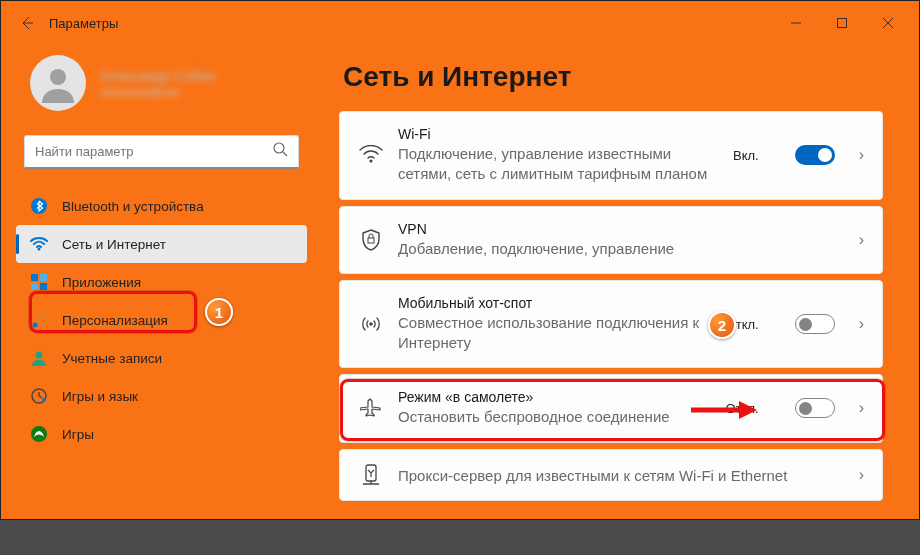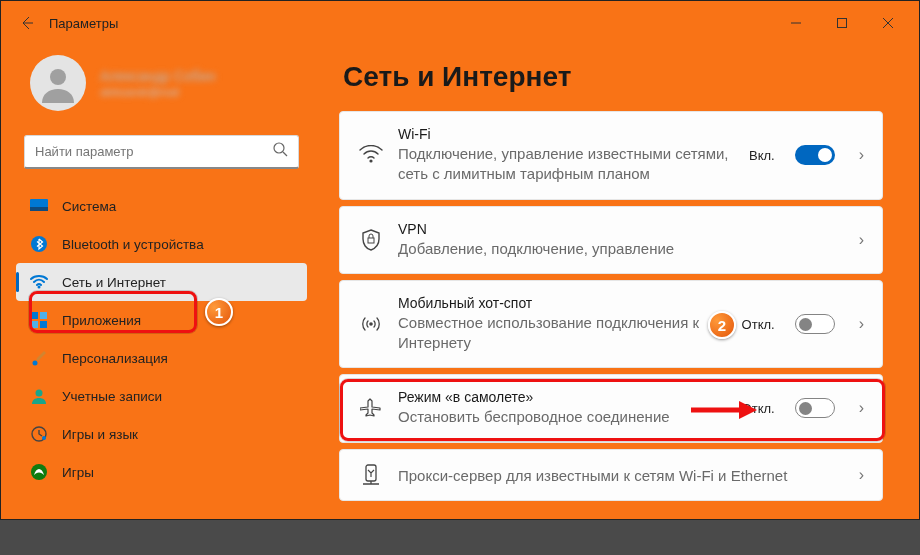--- a/index.html
+++ b/index.html
@@ -26,21 +26,21 @@
 .nav-item.selected { background:#e9e9e9; }
 .nav-item.selected::before { content:""; position:absolute; left:0; top:9px; bottom:9px; width:3px; background:#0067c0; border-radius:2px; }
 .nav-ic { width:18px; height:18px; display:flex; align-items:center; justify-content:center; }
 .main { flex:1; padding:8px 36px 0 20px; overflow:auto; }
 .page-title { font-size:28px; font-weight:600; color:#1a1a1a; padding:8px 0 18px 4px; }
 .card { background:#fdfdfd; border:1px solid #e6e6e6; border-radius:4px; padding:14px 18px; display:flex; align-items:center; gap:14px; margin-bottom:6px; cursor:pointer; }
 .card-ic { width:26px; display:flex; align-items:center; justify-content:center; color:#555; }
 .card-body { flex:1; }
 .card-title { font-size:14px; color:#1a1a1a; }
 .card-desc { font-size:15px; color:#6a6a6a; margin-top:2px; line-height:1.35; }
-.card-status { font-size:13px; color:#222; margin-right:6px; }
+.card-status { font-size:13px; color:#222; margin-right:22px; }
 .chev { color:#777; margin-left:10px; }
 .toggle { width:40px; height:20px; border-radius:10px; position:relative; }
 .toggle.on { background:#0067c0; }
 .toggle.on::after { content:""; position:absolute; right:3px; top:3px; width:14px; height:14px; border-radius:50%; background:#fff; }
 .toggle.off { background:#fff; border:1px solid #848484; }
 .toggle.off::after { content:""; position:absolute; left:3px; top:2.5px; width:13px; height:13px; border-radius:50%; background:#848484; }
 
 .hl-frame { position:absolute; border:3px solid #e11; border-radius:8px; pointer-events:none; box-shadow:0 0 0 1px rgba(0,0,0,.15); }
 .badge-num { position:absolute; width:28px; height:28px; border-radius:50%; background:radial-gradient(circle at 30% 30%, #ff9a3a, #e4560a); border:2px solid #fff; display:flex; align-items:center; justify-content:center; color:#fff; font-weight:700; font-size:15px; box-shadow:0 1px 3px rgba(0,0,0,.4); }
 .arrow { position:absolute; }
@@ -99,29 +99,20 @@
           <svg width="15" height="15" viewBox="0 0 15 15">
               <circle cx="6" cy="6" r="5" stroke="#666" fill="none" stroke-width="1.2"></circle>
               <path d="M10 10l4 4" stroke="#666" stroke-width="1.2"></path>
             </svg>
         </span>
       </div>
 
       <div class="nav">
         <div class="nav-item">
           <span class="nav-ic">
-              <svg width="18" height="14">
-                <rect x="0" y="0" width="18" height="12" rx="1" fill="#0078d4"></rect>
-                <rect x="0" y="8" width="18" height="4" fill="#104a7d"></rect>
-              </svg>
-            </span>
-          <span>Система</span>
-        </div>
-        <div class="nav-item">
-          <span class="nav-ic">
               <svg width="16" height="16" viewBox="0 0 16 16">
                 <circle cx="8" cy="8" r="8" fill="#0078d4"></circle>
                 <path d="M8 3v10l3.5-3L6 5.5M8 3l3.5 3L6 10.5" stroke="#fff" stroke-width="1.2" fill="none"></path>
               </svg>
             </span>
           <span>Bluetooth и устройства</span>
         </div>
         <div class="nav-item selected">
           <span class="nav-ic">
               <svg width="18" height="14" viewBox="0 0 18 14">

